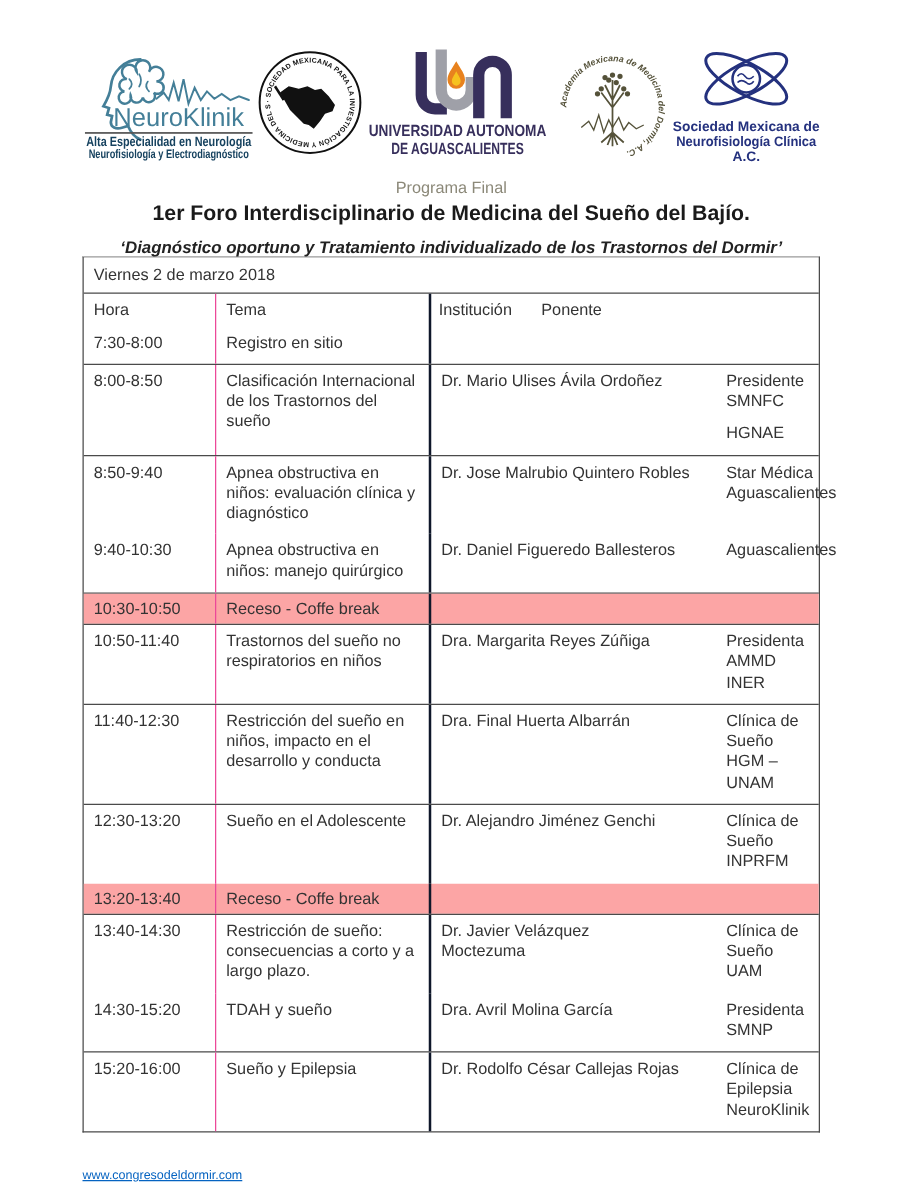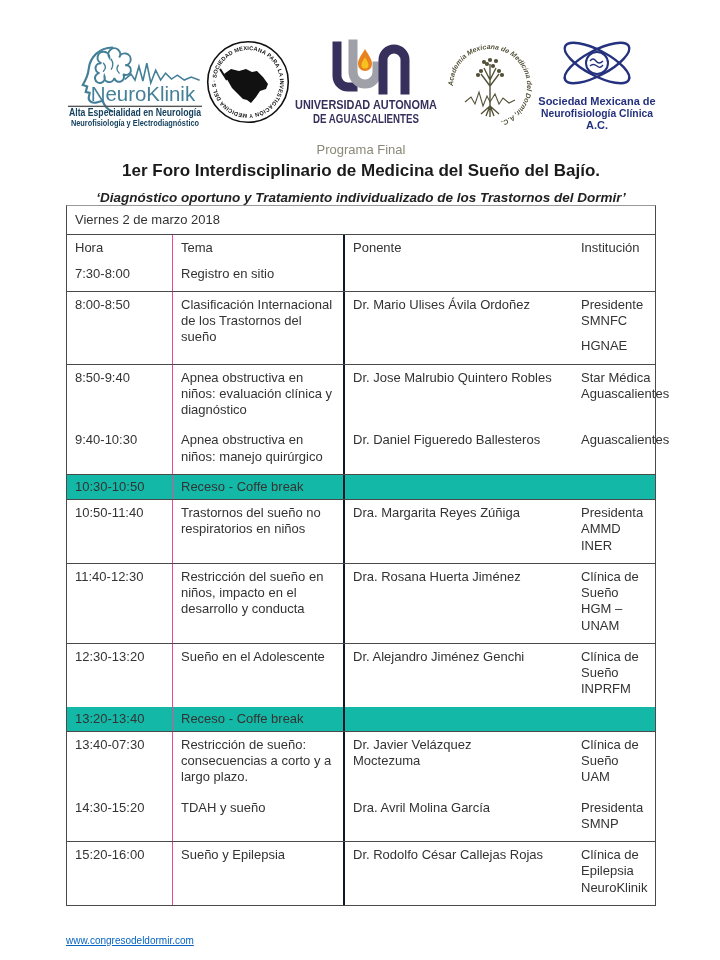--- a/index.html
+++ b/index.html
@@ -11,21 +11,21 @@
   .logos svg{display:block;}
   
   .programa{margin-top:12px;text-align:center;font-size:13px;color:#8b8878;}
   .doc-title{margin-top:4px;text-align:center;font-size:17px;font-weight:bold;color:#1a1a1a;}
   .doc-subtitle{margin-top:9px;text-align:center;font-size:13.5px;font-weight:bold;
                 font-style:italic;color:#222;}
   
   .table{border:1px solid #4a4a4a;border-top:1px solid #9a9a9a;font-size:13px;}
   .grp + .grp{border-top:1px solid #4a4a4a;}
   .trow{display:flex;align-items:stretch;}
-  .trow.shaded{background:#14b8a6;}
+  .trow.shaded{background:#fca5a5;}
   .cell{padding:2px 7px 0 8px;line-height:1.25;}
   .cell p{margin:3px 0 9px;white-space:pre-line;}
   .trow.shaded .cell p{margin:2px 0 4px;}
   .c0{width:90px;flex:none;border-right:1px solid #ec4899;}
   .c1{width:155px;flex:none;border-right:2px solid #0f172a;}
   .c2{width:215px;flex:none;}
   .c3{flex:1;padding-left:6px;padding-right:2px;}
   .cfull{width:100%;}
   .cfull p{margin:4px 0 6px;}
   
@@ -133,25 +133,25 @@
         <div class="grp">
           <div class="trow">
             <div class="cell c0">
               <p>Hora</p>
               <p>7:30-8:00</p>
             </div>
             <div class="cell c1">
               <p>Tema</p>
               <p>Registro en sitio</p>
             </div>
+            <div class="cell c3">
+              <p>Institución</p>
+            </div>
             <div class="cell c2">
               <p>Ponente</p>
-            </div>
-            <div class="cell c3">
-              <p>Institución</p>
             </div>
           </div>
         </div>
         <div class="grp">
           <div class="trow">
             <div class="cell c0">
               <p>8:00-8:50</p>
             </div>
             <div class="cell c1">
               <p>Clasificación Internacional de los Trastornos del sueño</p>
@@ -227,21 +227,21 @@
         </div>
         <div class="grp">
           <div class="trow">
             <div class="cell c0">
               <p>11:40-12:30</p>
             </div>
             <div class="cell c1">
               <p>Restricción del sueño en niños, impacto en el desarrollo y conducta</p>
             </div>
             <div class="cell c2">
-              <p>Dra. Rosana Huerta Jiménez</p>
+              <p>Dra. Final Huerta Albarrán</p>
             </div>
             <div class="cell c3">
               <p>Clínica de Sueño
 HGM – UNAM</p>
             </div>
           </div>
         </div>
         <div class="grp">
           <div class="trow">
             <div class="cell c0">
@@ -265,21 +265,21 @@
             <div class="cell c1">
               <p>Receso -  Coffe break</p>
             </div>
             <div class="cell c2"></div>
             <div class="cell c3"></div>
           </div>
         </div>
         <div class="grp">
           <div class="trow">
             <div class="cell c0">
-              <p>13:40-07:30</p>
+              <p>13:40-14:30</p>
             </div>
             <div class="cell c1">
               <p>Restricción de sueño: consecuencias a corto y a largo plazo.</p>
             </div>
             <div class="cell c2">
               <p>Dr. Javier Velázquez
 Moctezuma</p>
             </div>
             <div class="cell c3">
               <p>Clínica de Sueño

